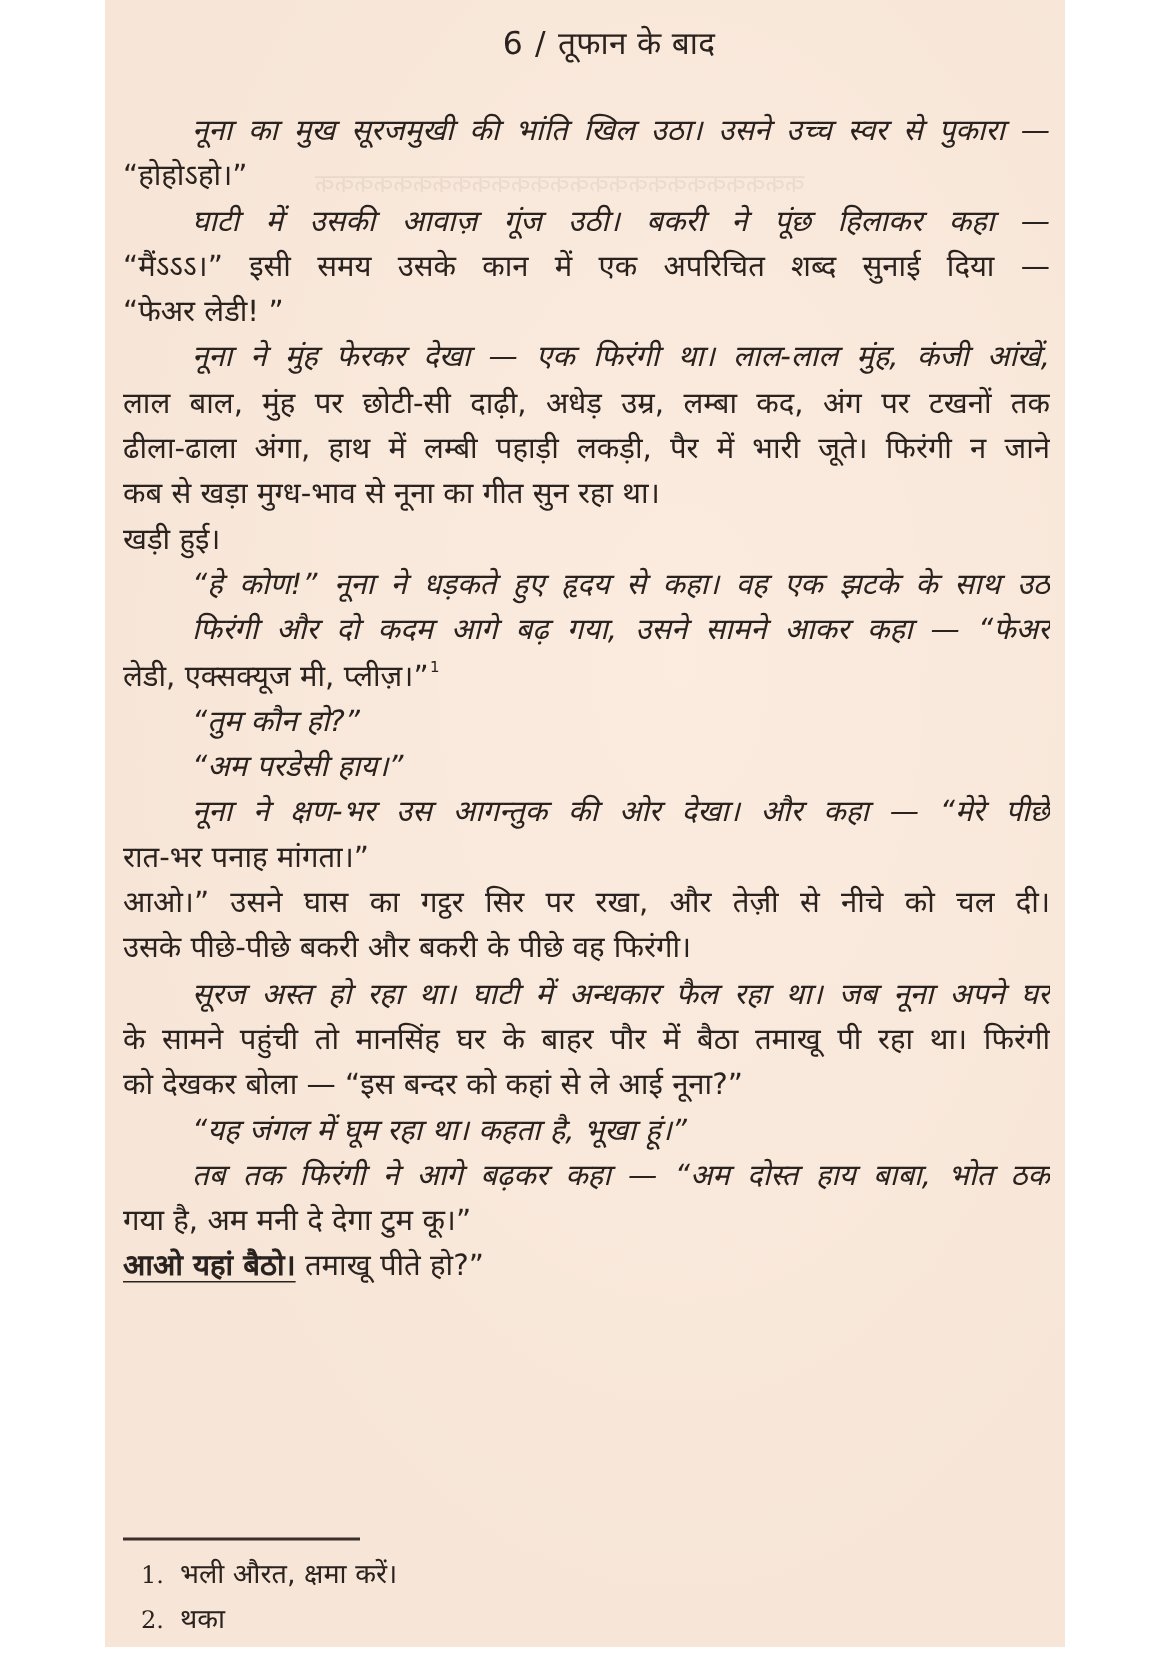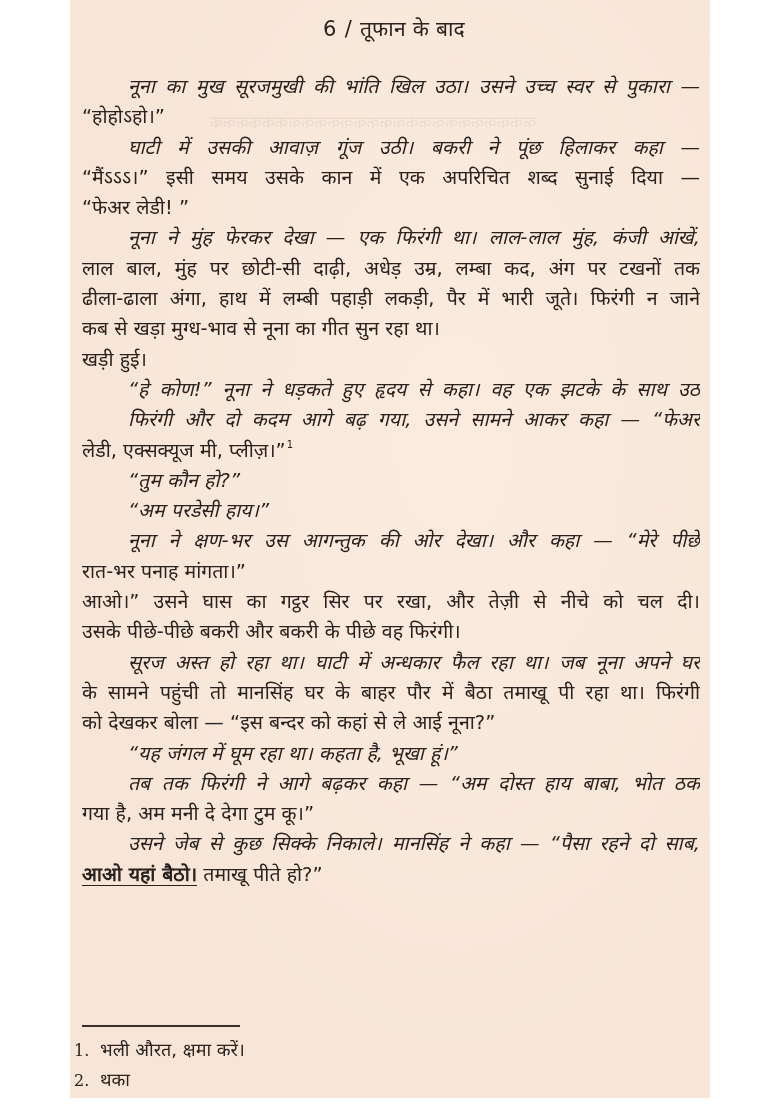--- a/index.html
+++ b/index.html
@@ -22,21 +22,21 @@
       background: #f7e6d8;
       background-image: radial-gradient(ellipse at 60% 40%, rgba(255,240,228,0.55), rgba(240,220,205,0.0) 70%);
       box-sizing: border-box;
       padding: 0 12px 0 12px;
       color: #2a221e;
       font-family: "DejaVu Sans", "Liberation Sans", sans-serif;
     }
     .running-head {
       position: absolute;
       top: 14px;
-      left: 4px;
+      left: 16px;
       width: 640px;
       text-align: center;
       font-size: 21px;
       letter-spacing: 0.2px;
     }
     .running-head .sep { margin: 0 8px; }
     .body-text {
       position: absolute;
       top: 72px;
       left: 12px;
@@ -66,21 +66,21 @@
     .footnote-rule {
       position: absolute;
       left: 12px;
       top: 1025px;
       width: 158px;
       height: 2px;
       background: #3a2f2a;
     }
     .footnotes {
       position: absolute;
-      left: 4px;
+      left: 24px;
       top: 1035px;
       width: 600px;
       font-size: 18px;
     }
     .footnote {
       height: 30px;
       line-height: 30px;
       white-space: nowrap;
     }
     .footnote .num {
@@ -129,21 +129,20 @@
     <div class="line indent justify">नूना ने क्षण-भर उस आगन्तुक की ओर देखा। और कहा — “मेरे पीछे</div>
     <div class="line">रात-भर पनाह मांगता।”</div>
     <div class="line justify">आओ।” उसने घास का गट्ठर सिर पर रखा, और तेज़ी से नीचे को चल दी।</div>
     <div class="line">उसके पीछे-पीछे बकरी और बकरी के पीछे वह फिरंगी।</div>
     <div class="line indent justify">सूरज अस्त हो रहा था। घाटी में अन्धकार फैल रहा था। जब नूना अपने घर</div>
     <div class="line justify">के सामने पहुंची तो मानसिंह घर के बाहर पौर में बैठा तमाखू पी रहा था। फिरंगी</div>
     <div class="line">को देखकर बोला — “इस बन्दर को कहां से ले आई नूना?”</div>
     <div class="line indent">“यह जंगल में घूम रहा था। कहता है, भूखा हूं।”</div>
     <div class="line indent justify">तब तक फिरंगी ने आगे बढ़कर कहा — “अम दोस्त हाय बाबा, भोत ठक</div>
     <div class="line">गया है, अम मनी दे देगा टुम कू।”</div>
-    <div class="line indent justify">उसने जेब से कुछ सिक्के निकाले। मानसिंह ने कहा — “पैसा रहने दो साब,</div>
     <div class="line"><span class="underline">आओ यहां बैठो।</span><span> तमाखू पीते हो?”</span></div>
   </div>
 
   <div class="footnote-rule"></div>
 
   <div class="footnotes">
     <div class="footnote">
       <span class="num">1.</span><span>भली औरत, क्षमा करें।</span>
     </div>
     <div class="footnote">

